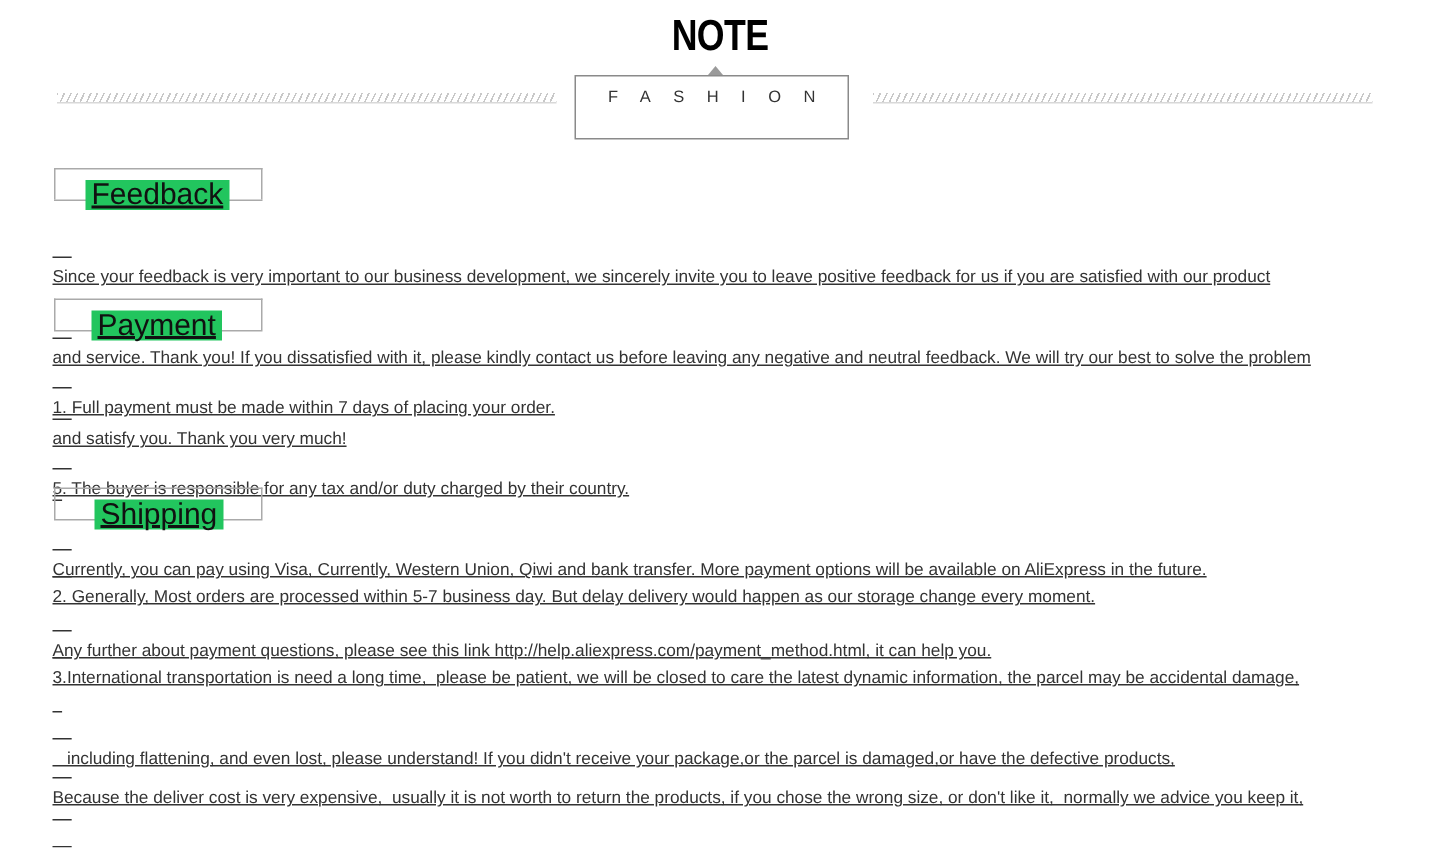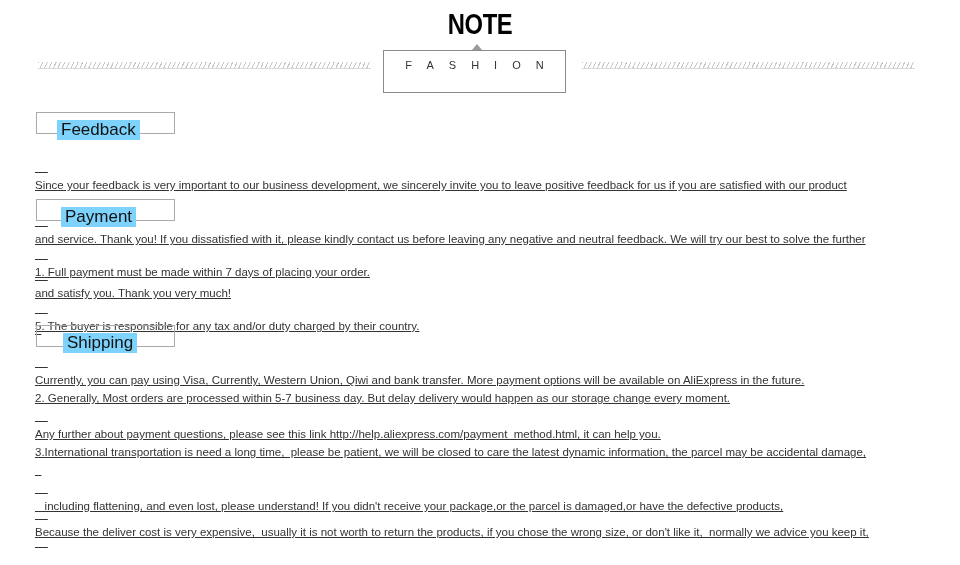--- a/index.html
+++ b/index.html
@@ -29,22 +29,22 @@
       border-left: 5px solid transparent; border-right: 5px solid transparent;
       border-bottom: 6px solid #9a9a9a;
     }
     .section { position: absolute; left: 35px; width: 910px; }
     .sec-head { position: relative; height: 28px; width: 142px; }
     .sec-head .box {
       position: absolute; left: 1px; top: 0; width: 139px; height: 21px;
       border: 1px solid #aaa; border-bottom: none; box-sizing: border-box;
     }
     .sec-head .label {
-      position: absolute; bottom: 0; background: #7dd3fc; padding: 0 4px;
-      font-size: 17px; line-height: 20px; color: #111;
+      position: absolute; bottom: 0; background: #22c55e; padding: 0 4px;
+      font-size: 20px; line-height: 20px; color: #111; text-decoration: underline;
     }
     .sec-head .rule {
       position: absolute; left: 1px; right: 2px; top: 21px; height: 1px; background: #aaa;
     }
     .body-text { font-size: 11.5px; line-height: 18px; color: #333; white-space: pre; text-decoration: underline; }
   </style>
 </head>
 <body>
 
 <div class="title">NOTE</div>
@@ -54,21 +54,21 @@
 <div class="fashion-box">FASHION</div>
 
 <div class="section" style="top:112px;">
   <div class="sec-head">
     <div class="box"></div>
       <div class="rule"></div>
     <span class="label" style="left:22px;">Feedback</span>
   </div>
   <div class="body-text">
     <div>Since your feedback is very important to our business development, we sincerely invite you to leave positive feedback for us if you are satisfied with our product</div>
-    <div>and service. Thank you! If you dissatisfied with it, please kindly contact us before leaving any negative and neutral feedback. We will try our best to solve the further</div>
+    <div>and service. Thank you! If you dissatisfied with it, please kindly contact us before leaving any negative and neutral feedback. We will try our best to solve the problem</div>
     <div>and satisfy you. Thank you very much!</div>
   </div>
 </div>
 
 <div class="section" style="top:199px;">
   <div class="sec-head">
     <div class="box"></div>
       <div class="rule"></div>
     <span class="label" style="left:26px;">Payment</span>
   </div>

